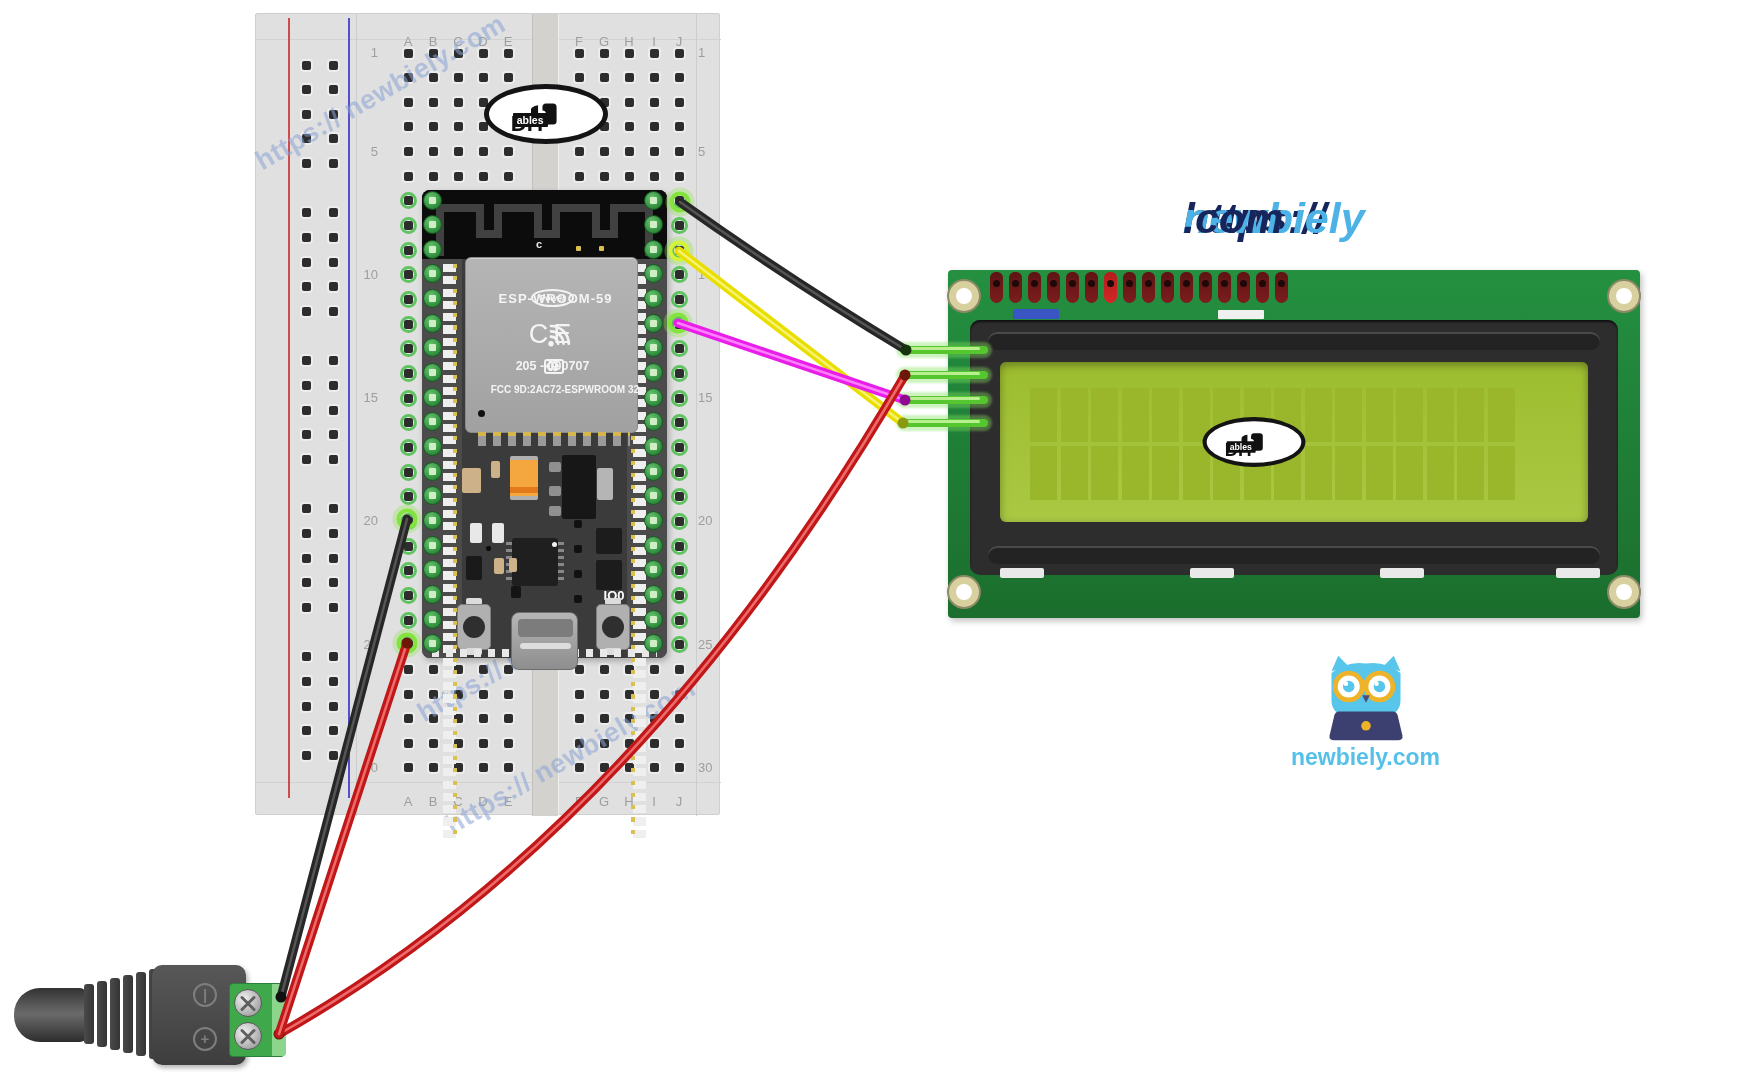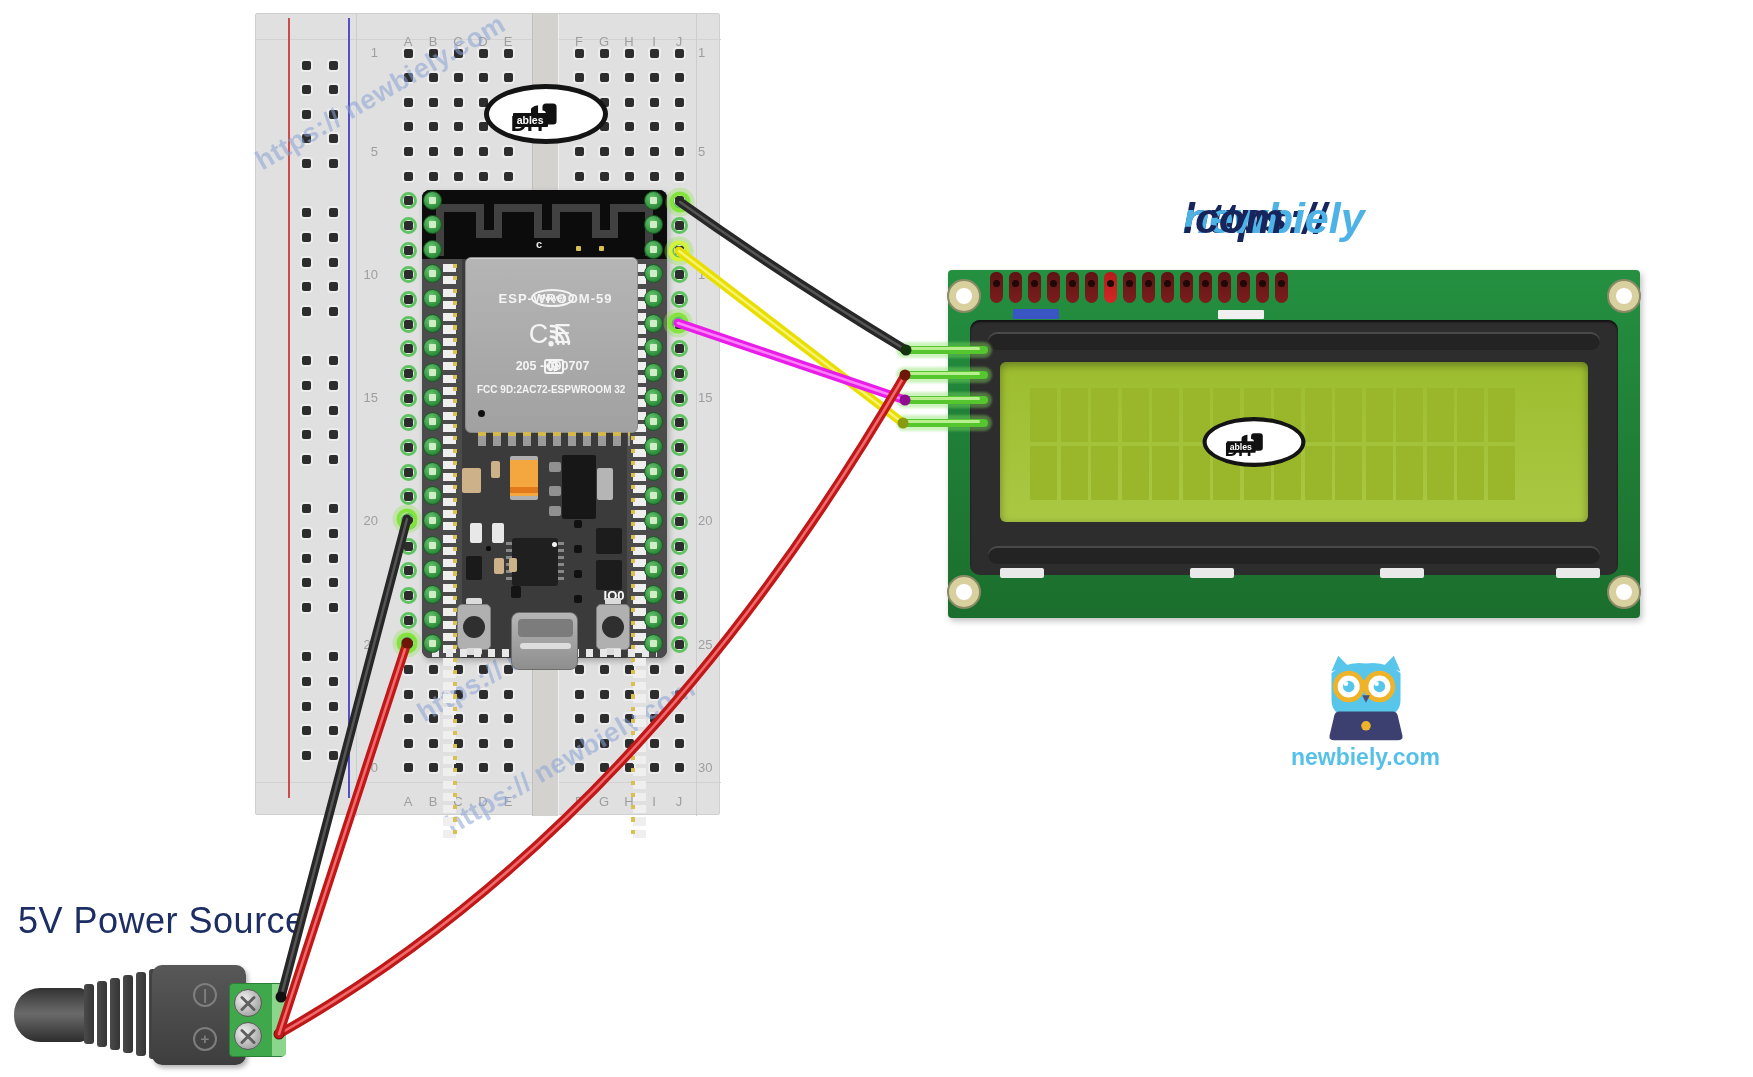--- a/index.html
+++ b/index.html
@@ -42,21 +42,21 @@
           background:linear-gradient(180deg,#b5b5b5,#a1a1a1);box-shadow:inset 0 1px 0 #d2d2d2;color:#f4f4f4;}
   .sh-row{left:0;width:173px;display:flex;align-items:center;justify-content:center;}
   .wifi-badge{position:static;border:2px solid #f4f4f4;border-radius:50%;font-size:8.5px;font-weight:bold;
               font-style:italic;padding:2px 7px;}
   .model{position:static;font-size:13px;font-weight:bold;letter-spacing:1px;margin-left:6px;}
   .ce{position:static;font-size:27px;letter-spacing:5px;font-weight:400;}
   .recycle{position:static;font-size:18px;}
   .rbox{position:static;border:2px solid #f4f4f4;border-radius:3px;font-size:10px;font-weight:bold;
         padding:0 4px;margin:0 5px 0 8px;}
   .serial{position:static;font-size:12.5px;font-weight:bold;}
-  .fcc{left:0;width:173px;text-align:left;font-size:10px;font-weight:bold;margin-left:11px;}
+  .fcc{left:0;width:173px;text-align:right;font-size:10px;font-weight:bold;}
   .comp{border-radius:2px;}
   .btn{width:34px;height:46px;background:#b0b0b0;border:1px solid #7f7f7f;border-radius:5px;}
   .btn::before{content:"";position:absolute;left:5px;top:11px;width:22px;height:22px;border-radius:50%;background:#2f2f2f;}
   .btn-tab{width:16px;height:7px;background:#dcdcdc;border-radius:2px;}
   .btn-label{color:#fff;font-weight:bold;font-size:13px;width:40px;text-align:center;}
   .usb{background:linear-gradient(180deg,#b6b6b6,#8e8e8e);border:1px solid #6e6e6e;border-radius:8px;}
   .esp-pin{width:19px;height:19px;border-radius:50%;border:1px solid #185c23;
            background:radial-gradient(circle at 40% 35%,#6cc673,#2f8f3d 65%,#1f6b2b);}
   .esp-pin i{position:absolute;left:5px;top:5px;width:7px;height:7px;background:#cfeec6;border-radius:1px;}
 
@@ -898,21 +898,20 @@
       <div class="stub" style="left: 900px; top: 371px; width: 88px;"></div>
       <div class="stub-hi" style="left: 906px; top: 372px; width: 74px;"></div>
       <div class="stub-glow" style="left: 896px; top: 392px; width: 96px;"></div>
       <div class="stub" style="left: 900px; top: 396px; width: 88px;"></div>
       <div class="stub-hi" style="left: 906px; top: 397px; width: 74px;"></div>
       <div class="stub-glow" style="left: 896px; top: 415px; width: 96px;"></div>
       <div class="stub" style="left: 900px; top: 419px; width: 88px;"></div>
       <div class="stub-hi" style="left: 906px; top: 420px; width: 74px;"></div>
     </div>
 
-  <div class="pwr-label">5V Power Source</div>
   <div class="barrel"></div>
   <div id="ribs" style="position:absolute;left:0;top:0">
       <div class="rib" style="left: 84px; top: 984px; width: 10px; height: 60px;"></div>
       <div class="rib" style="left: 97px; top: 981px; width: 10px; height: 66px;"></div>
       <div class="rib" style="left: 110px; top: 978px; width: 10px; height: 72px;"></div>
       <div class="rib" style="left: 123px; top: 975px; width: 10px; height: 78px;"></div>
       <div class="rib" style="left: 136px; top: 972px; width: 10px; height: 84px;"></div>
       <div class="rib" style="left: 149px; top: 969px; width: 10px; height: 90px;"></div>
     </div>
   <div class="jack-body">

